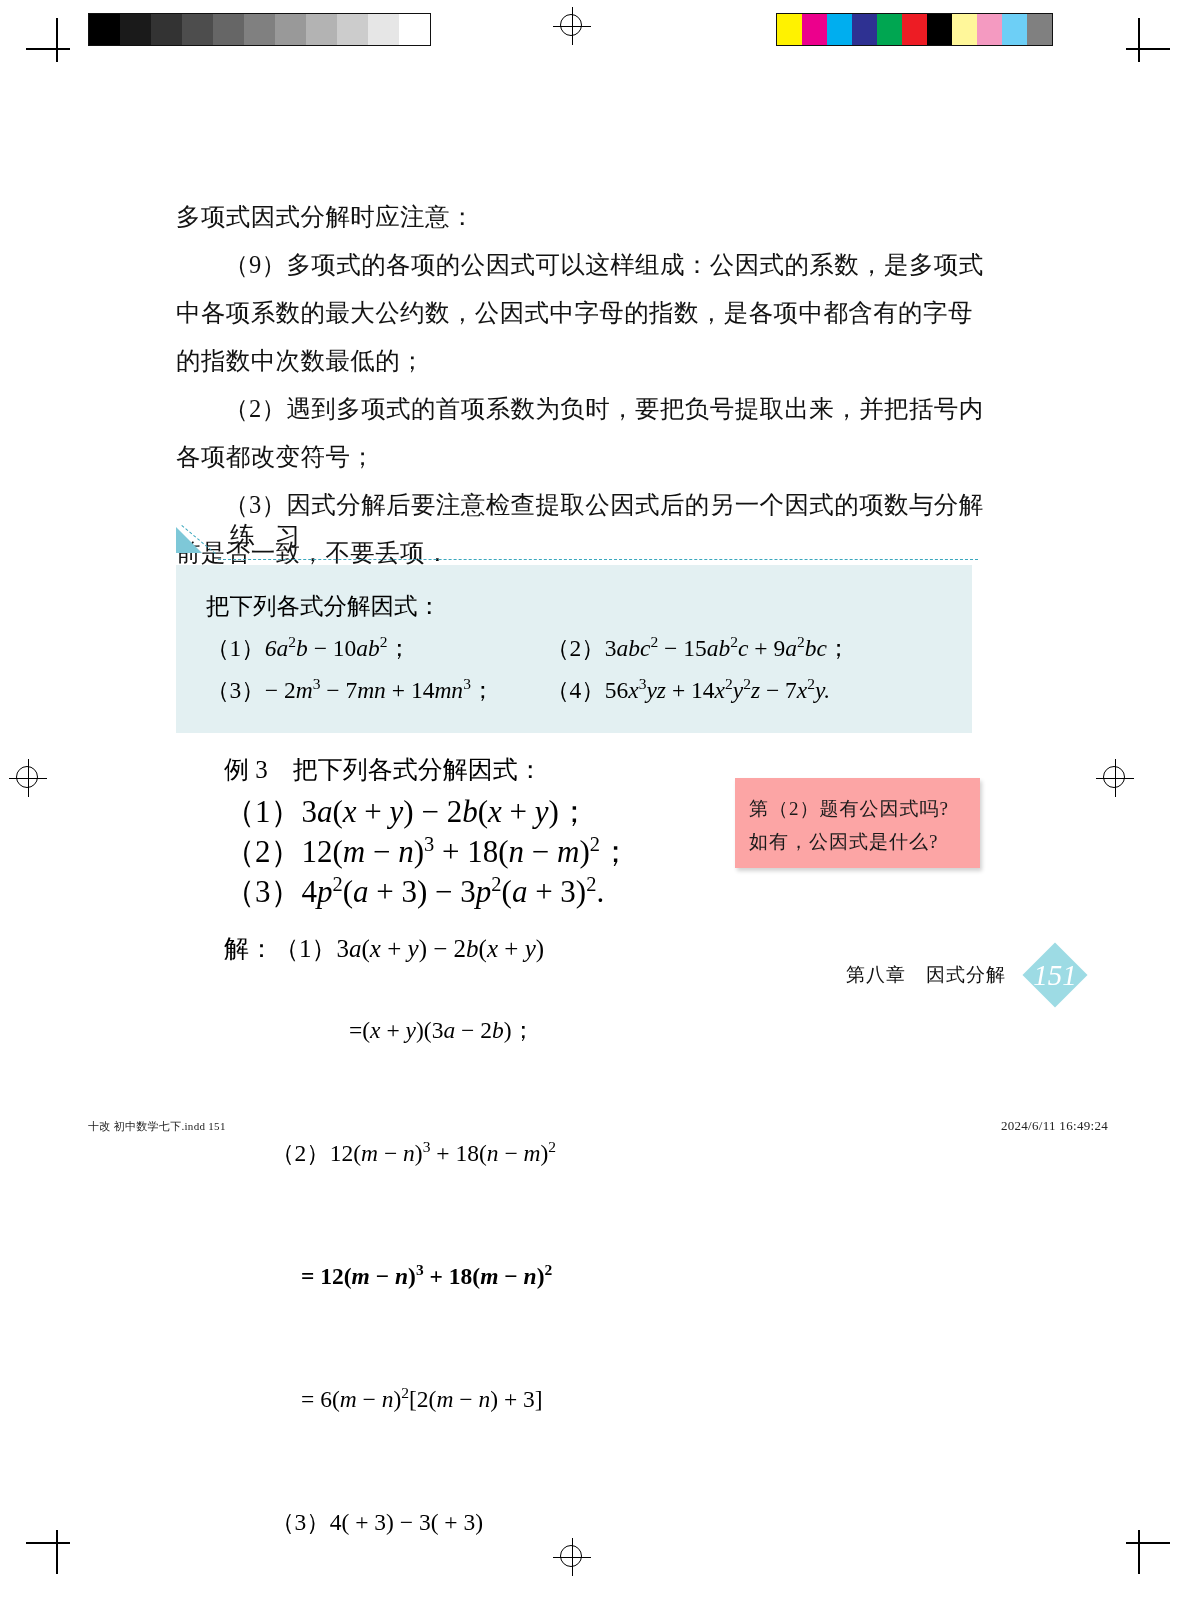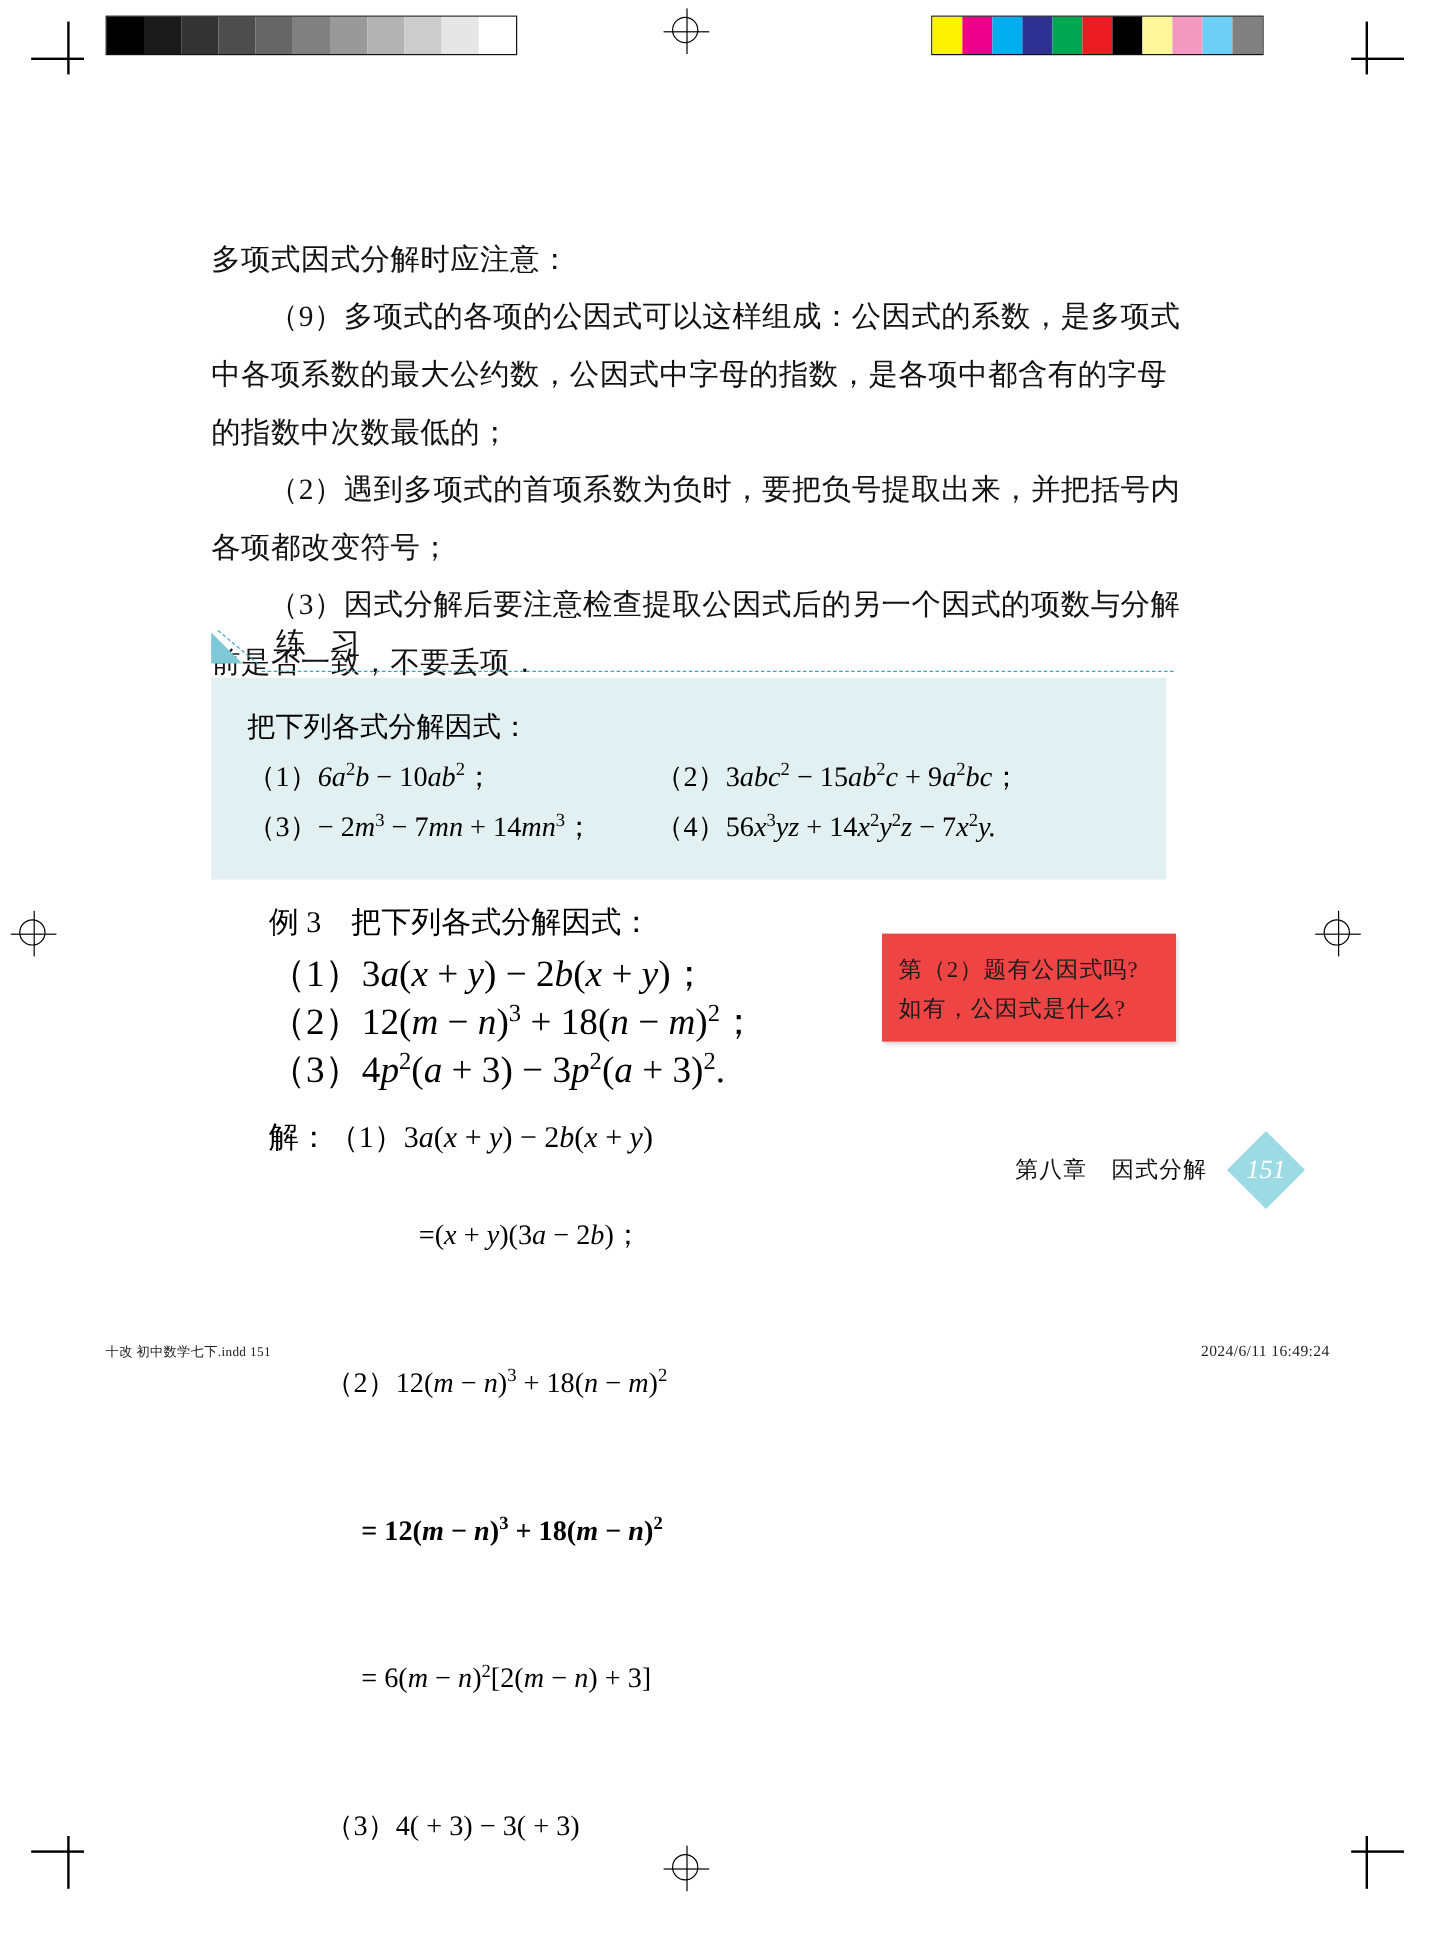--- a/index.html
+++ b/index.html
@@ -200,21 +200,21 @@
   .mi { font-family: "Liberation Serif", serif; font-style: italic; }
   sup { font-size: 0.66em; vertical-align: super; line-height: 0; }
 
   
   .note {
     position: absolute;
     left: 735px;
     top: 778px;
     width: 245px;
     height: 90px;
-    background: #ef4444;
+    background: #fca5a5;
     box-shadow: 2px 3px 4px rgba(0,0,0,0.18);
   }
   .note .note-text {
     font-size: 19px;
     line-height: 33px;
     color: #1a1a1a;
     padding: 14px 0 0 14px;
     letter-spacing: 1px;
   }
 
@@ -245,21 +245,21 @@
     transform: rotate(45deg);
   }
   .pagebadge .num {
     position: absolute;
     left: 0; top: 0;
     width: 62px; height: 62px;
     display: flex;
     align-items: center;
     justify-content: center;
     font-style: italic;
-    font-size: 22px;
+    font-size: 29px;
     color: #fff;
   }
 
   .imprint {
     position: absolute;
     left: 88px;
     bottom: 22px;
     font-size: 11px;
     color: #222;
     letter-spacing: 0.3px;

